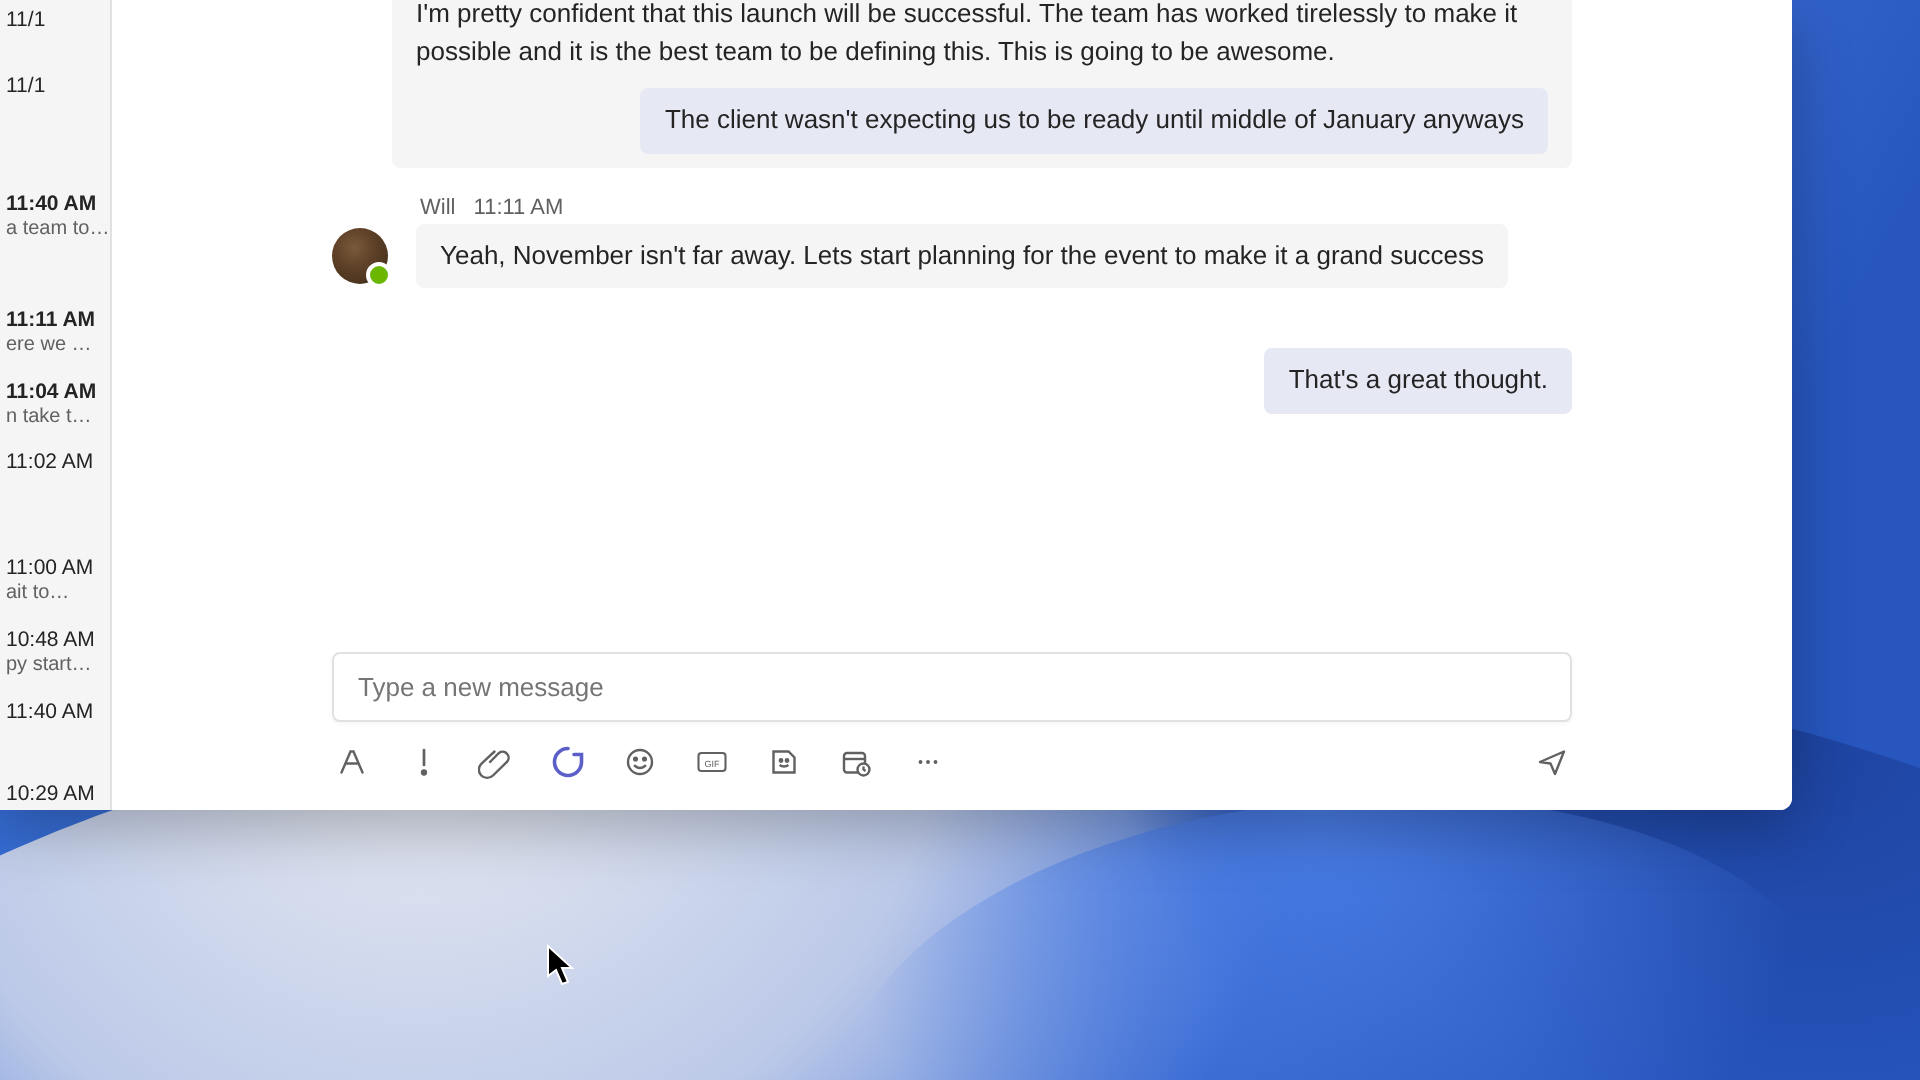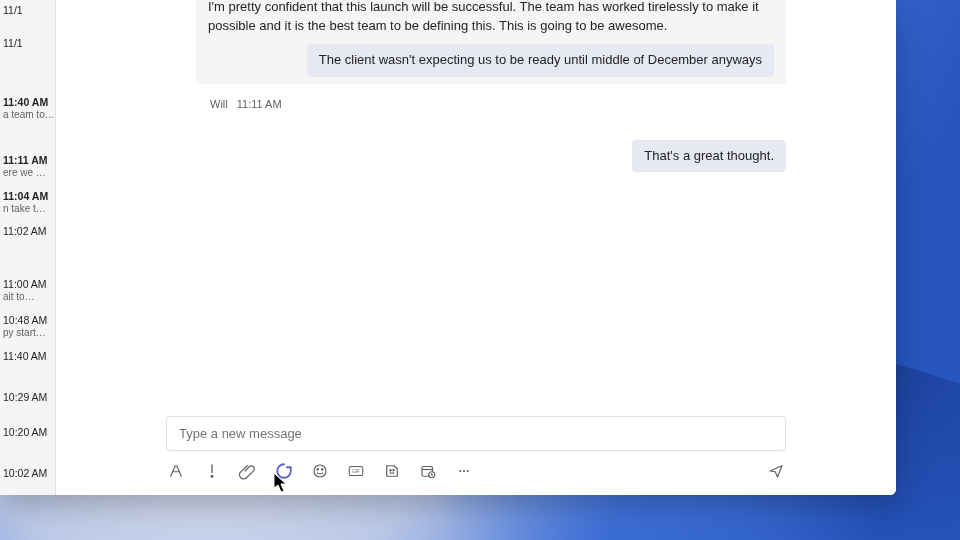--- a/index.html
+++ b/index.html
@@ -13,21 +13,21 @@
     position: absolute; border-radius: 50%;
   }
   .bg-swoop1 { width: 900px; height: 400px; left: -200px; bottom: -220px; background: radial-gradient(ellipse at top, #e8ebf2 0%, #bcc9e8 40%, transparent 70%); transform: rotate(-10deg); }
   .bg-swoop2 { width: 700px; height: 300px; right: -250px; bottom: -120px; background: radial-gradient(ellipse at top, #1e43a0 0%, #2656be 50%, transparent 70%); transform: rotate(15deg); }
   .bg-swoop3 { width: 500px; height: 260px; right: 40px; bottom: -120px; background: radial-gradient(ellipse at top, #4a7de5 0%, transparent 70%); transform: rotate(-5deg); }
 
   .app-window {
     position: absolute;
     left: 0; top: 0;
     width: 896px;
-    height: 495px;
+    height: 405px;
     background: #f5f5f5;
     display: flex;
     border-radius: 0 0 6px 0;
     box-shadow: 0 10px 30px rgba(0,0,0,0.25);
     overflow: hidden;
   }
 
   
   .chat-list {
     width: 56px;
@@ -200,28 +200,32 @@
   </div>
 
   <div class="chat-main">
     <div class="messages">
 
       <div class="msg-row incoming" style="margin-top:-2px">
         <div style="width:42px;flex:0 0 42px"></div>
         <div class="first-outgoing-cont">
           <div class="para">I'm pretty confident that this launch will be successful. The team has worked tirelessly to make it possible and it is the best team to be defining this. This is going to be awesome.</div>
           <div class="out-sub">
-            <div class="bubble">The client wasn't expecting us to be ready until middle of December anyways</div>
+            <div class="bubble">The client wasn't expecting us to be ready until middle of January anyways</div>
           </div>
         </div>
       </div>
 
       <div class="sender-line">
         <span class="sender-name">Will</span>
         <span>11:11 AM</span>
+      </div>
+      <div class="avatar-row">
+        <div class="avatar"></div>
+        <div class="bubble" style="background:#f5f5f5">Yeah, November isn't far away. Lets start planning for the event to make it a grand success</div>
       </div>
 
       <div class="msg-row outgoing" style="margin-top:30px">
         <div class="bubble">That's a great thought.</div>
       </div>
 
     </div>
 
     <div class="compose">
       <input class="compose-box" type="text" placeholder="Type a new message" style="">

